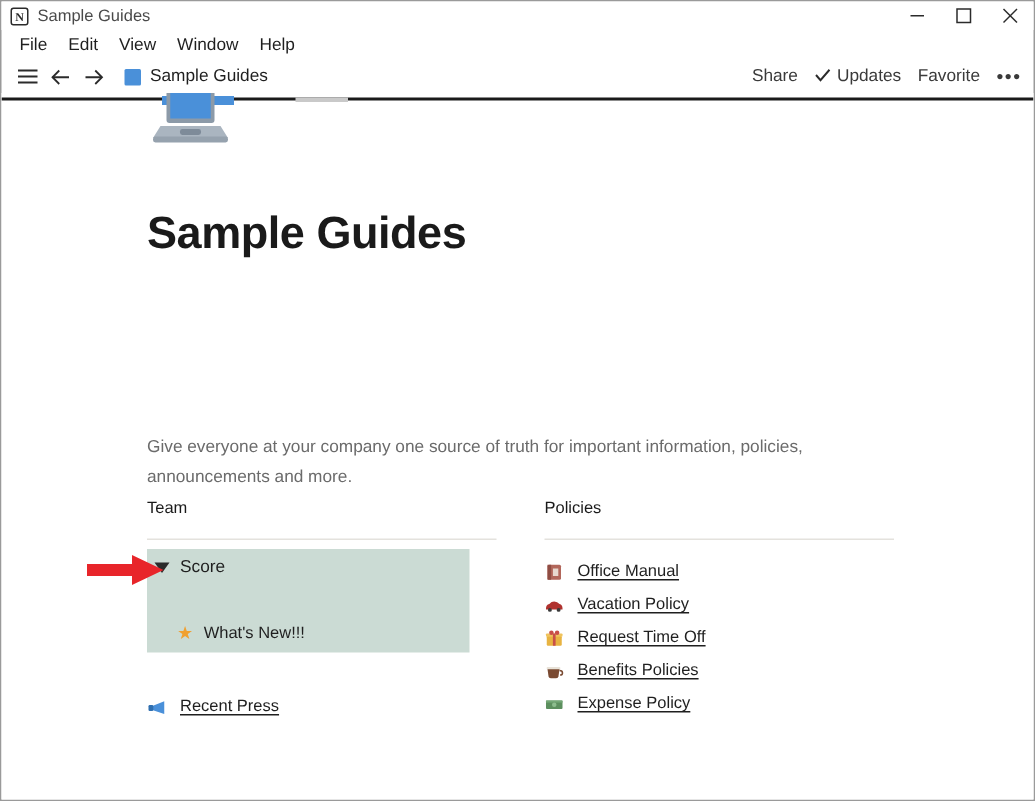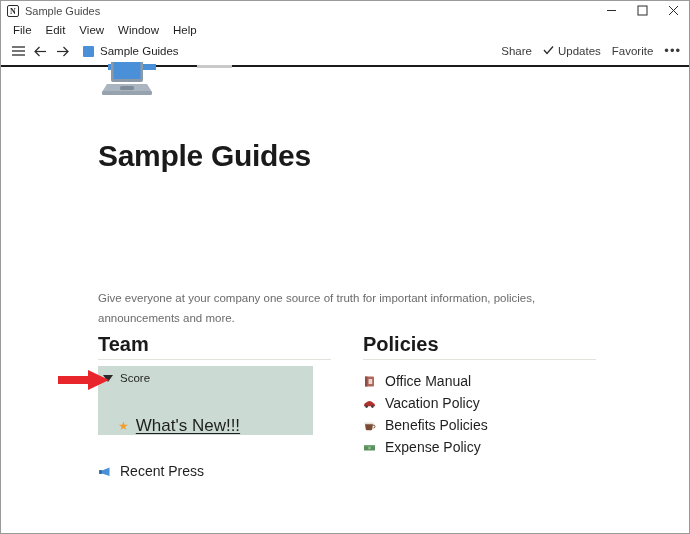--- a/index.html
+++ b/index.html
@@ -206,22 +206,22 @@
     top: 214px;
     width: 440px;
     font-size: 11.5px;
     line-height: 20px;
     color: #6b6b6b;
   }
 
   
   .col-heading {
     position: absolute;
-    font-size: 20px;
-    font-weight: bold;
+    font-size: 11px;
+    font-weight: normal;
     color: #1a1a1a;
   }
   .col-rule {
     position: absolute;
     height: 1px;
     background: #e4e2dd;
   }
 
   #team-heading { left: 97px; top: 271px; }
   #team-rule { left: 97px; top: 297px; width: 233px; }
@@ -258,23 +258,22 @@
   }
   #whats-new-row {
     position: absolute;
     left: 20px;
     top: 50px;
     display: flex;
     align-items: center;
     gap: 7px;
   }
   #whats-new-label {
-    font-size: 17px;
+    font-size: 11px;
     color: #1f1f1f;
-    text-decoration: underline;
     text-underline-offset: 2px;
   }
   .star-glyph {
     color: #f0a030;
     font-size: 12px;
     line-height: 12px;
   }
 
   
   #annotation-arrow {
@@ -300,22 +299,23 @@
   }
   .link-emoji {
     width: 13px;
     height: 13px;
     flex: 0 0 auto;
     display: flex;
     align-items: center;
     justify-content: center;
   }
   .link-text {
-    font-size: 14px;
+    font-size: 11px;
     color: #1f1f1f;
+    text-decoration: underline;
     text-underline-offset: 2px;
   }
 </style>
 </head>
 <body>
 
 <div id="app-window">
 
   <div id="title-bar">
     <div class="app-icon">N</div>
@@ -459,20 +459,32 @@
             <path d="M1 8.5 Q1 6.2 3.2 5.6 Q4.6 4 6.5 4 Q8.6 4 10 5.7 Q12 6.3 12 8.5 L12 9.3 L1 9.3 Z" fill="#b0322f"></path>
             <circle cx="3.6" cy="9.6" r="1.3" fill="#3a3a3a"></circle>
             <circle cx="9.4" cy="9.6" r="1.3" fill="#3a3a3a"></circle>
           </svg>
         </span>
         <span class="link-text">Vacation Policy</span>
       </div>
       <div class="link-row">
         <span class="link-emoji">
           <svg width="13" height="13" viewBox="0 0 13 13">
+            <rect x="1.5" y="5" width="10" height="6.5" rx="0.8" fill="#e8b341"></rect>
+            <rect x="1" y="3.3" width="11" height="2.2" rx="0.6" fill="#f0c45e"></rect>
+            <rect x="5.6" y="3.3" width="1.8" height="8.2" fill="#c94f48"></rect>
+            <circle cx="4.6" cy="2.8" r="1.5" fill="#c94f48"></circle>
+            <circle cx="8.4" cy="2.8" r="1.5" fill="#c94f48"></circle>
+          </svg>
+        </span>
+        <span class="link-text">Request Time Off</span>
+      </div>
+      <div class="link-row">
+        <span class="link-emoji">
+          <svg width="13" height="13" viewBox="0 0 13 13">
             <path d="M2 5 L10 5 L9.3 10 Q9.1 11.2 7.8 11.2 L4.2 11.2 Q2.9 11.2 2.7 10 Z" fill="#7a4a32"></path>
             <rect x="1.4" y="3.6" width="9.2" height="1.6" rx="0.7" fill="#e8e2d8"></rect>
             <path d="M10 6 Q12 6 12 7.6 Q12 9 10.4 9" fill="none" stroke="#7a4a32" stroke-width="1"></path>
           </svg>
         </span>
         <span class="link-text">Benefits Policies</span>
       </div>
       <div class="link-row">
         <span class="link-emoji">
           <svg width="13" height="13" viewBox="0 0 13 13">

